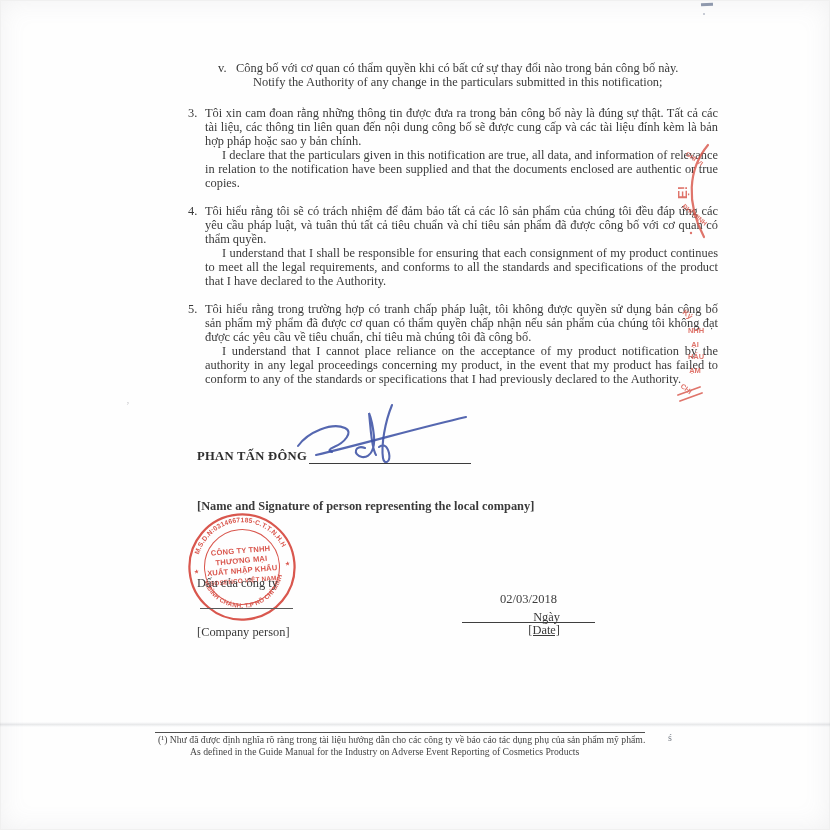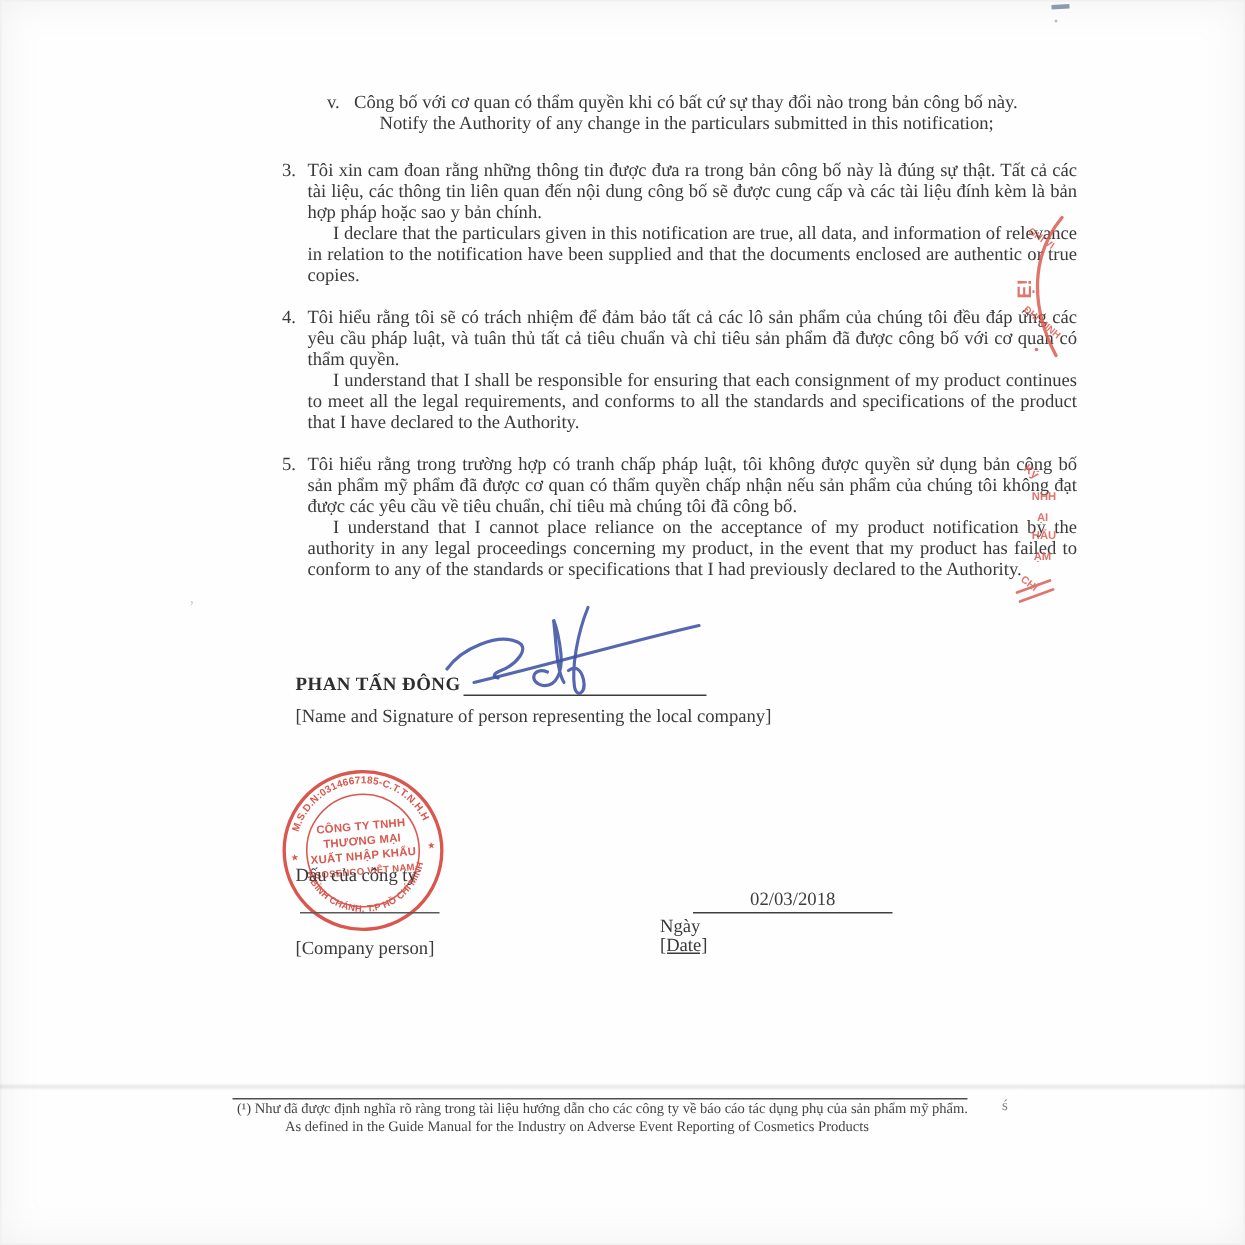--- a/index.html
+++ b/index.html
@@ -22,40 +22,40 @@
   .clause .en { text-indent:17px; }
 
   
   .sig-svg { position:absolute; left:288px; top:402px; width:184px; height:64px; }
   .sig-svg path { fill:none; stroke:#3e52a5; stroke-width:2.1; stroke-linecap:round; opacity:.88; }
   .sig-row { position:absolute; left:197px; top:449px; width:274px; display:flex; align-items:flex-end; }
   .sig-name { font-weight:bold; font-size:12.6px; letter-spacing:.3px; color:#2e2e2e; white-space:nowrap; }
   .sig-rule { flex:1; height:13px; border-bottom:1.2px solid #3c3c3c; margin-left:2px; }
   .sig-cap { position:absolute; left:197px; font-size:12.4px; white-space:nowrap; }
   .sig-cap.vi { top:465px; }
-  .sig-cap.en { top:470px; }
+  .sig-cap.en { top:499px;font-weight:bold; }
 
   
   .stamp-wrap { position:absolute; left:186px; top:511px; width:112px; height:112px; transform:rotate(-5deg); opacity:.9; }
   .stamp-svg { width:112px; height:112px; }
   .st-ring-outer { fill:none; stroke:#d5453b; stroke-width:2.6; }
   .st-ring-inner { fill:none; stroke:#d5453b; stroke-width:1.2; }
   .st-arc { font:700 7.8px "Liberation Sans","DejaVu Sans",sans-serif; fill:#d5453b; letter-spacing:.2px; }
   .st-arc-b { font-size:7.3px; }
   .st-star { font-size:7px; fill:#d5453b; }
   .st-c { font:700 8.8px "Liberation Sans","DejaVu Sans",sans-serif; fill:#d5453b; letter-spacing:.2px; }
   .st-c.l4 { font-size:7.4px; }
   .stamp-cap-rule { position:absolute; left:200px; top:608px; width:93px; border-top:1px solid #5a5a5a; }
   .stamp-cap { position:absolute; left:197px; font-size:12.4px; white-space:nowrap; }
   .stamp-cap.vi { top:576px; }
   .stamp-cap.en { top:625px; }
 
   
-  .date-line { position:absolute; left:462px; top:592px; width:133px; border-bottom:1.2px solid #3f3f3f; text-align:center; font-size:12.5px; padding-bottom:1px; color:#3d3d3d; }
-  .date-label { position:absolute; left:440px; width:120px; text-align:left; font-size:12.4px; }
+  .date-line { position:absolute; left:462px; top:592px; width:133px; border-bottom:1.2px solid #3f3f3f; text-align:center; font-size:12.5px; padding-bottom:15px; color:#3d3d3d; }
+  .date-label { position:absolute; left:440px; width:120px; text-align:right; font-size:12.4px; }
   .date-label.vi { top:610px; }
   .date-label.en { top:623px;text-decoration:underline; }
 
   
   .crease { position:absolute; left:0; top:722px; width:830px; height:5px;
     background:linear-gradient(180deg, rgba(120,125,135,0), rgba(120,125,135,.16), rgba(120,125,135,0)); }
   .fn-sep { position:absolute; left:155px; top:732px; width:490px; height:1px; background:#4f4f4f; }
   .fn { position:absolute; font-size:9.7px; white-space:nowrap; color:#454545; }
   .fn.vi { left:158px; top:734px; }
   .fn.en { left:190px; top:746px; }

